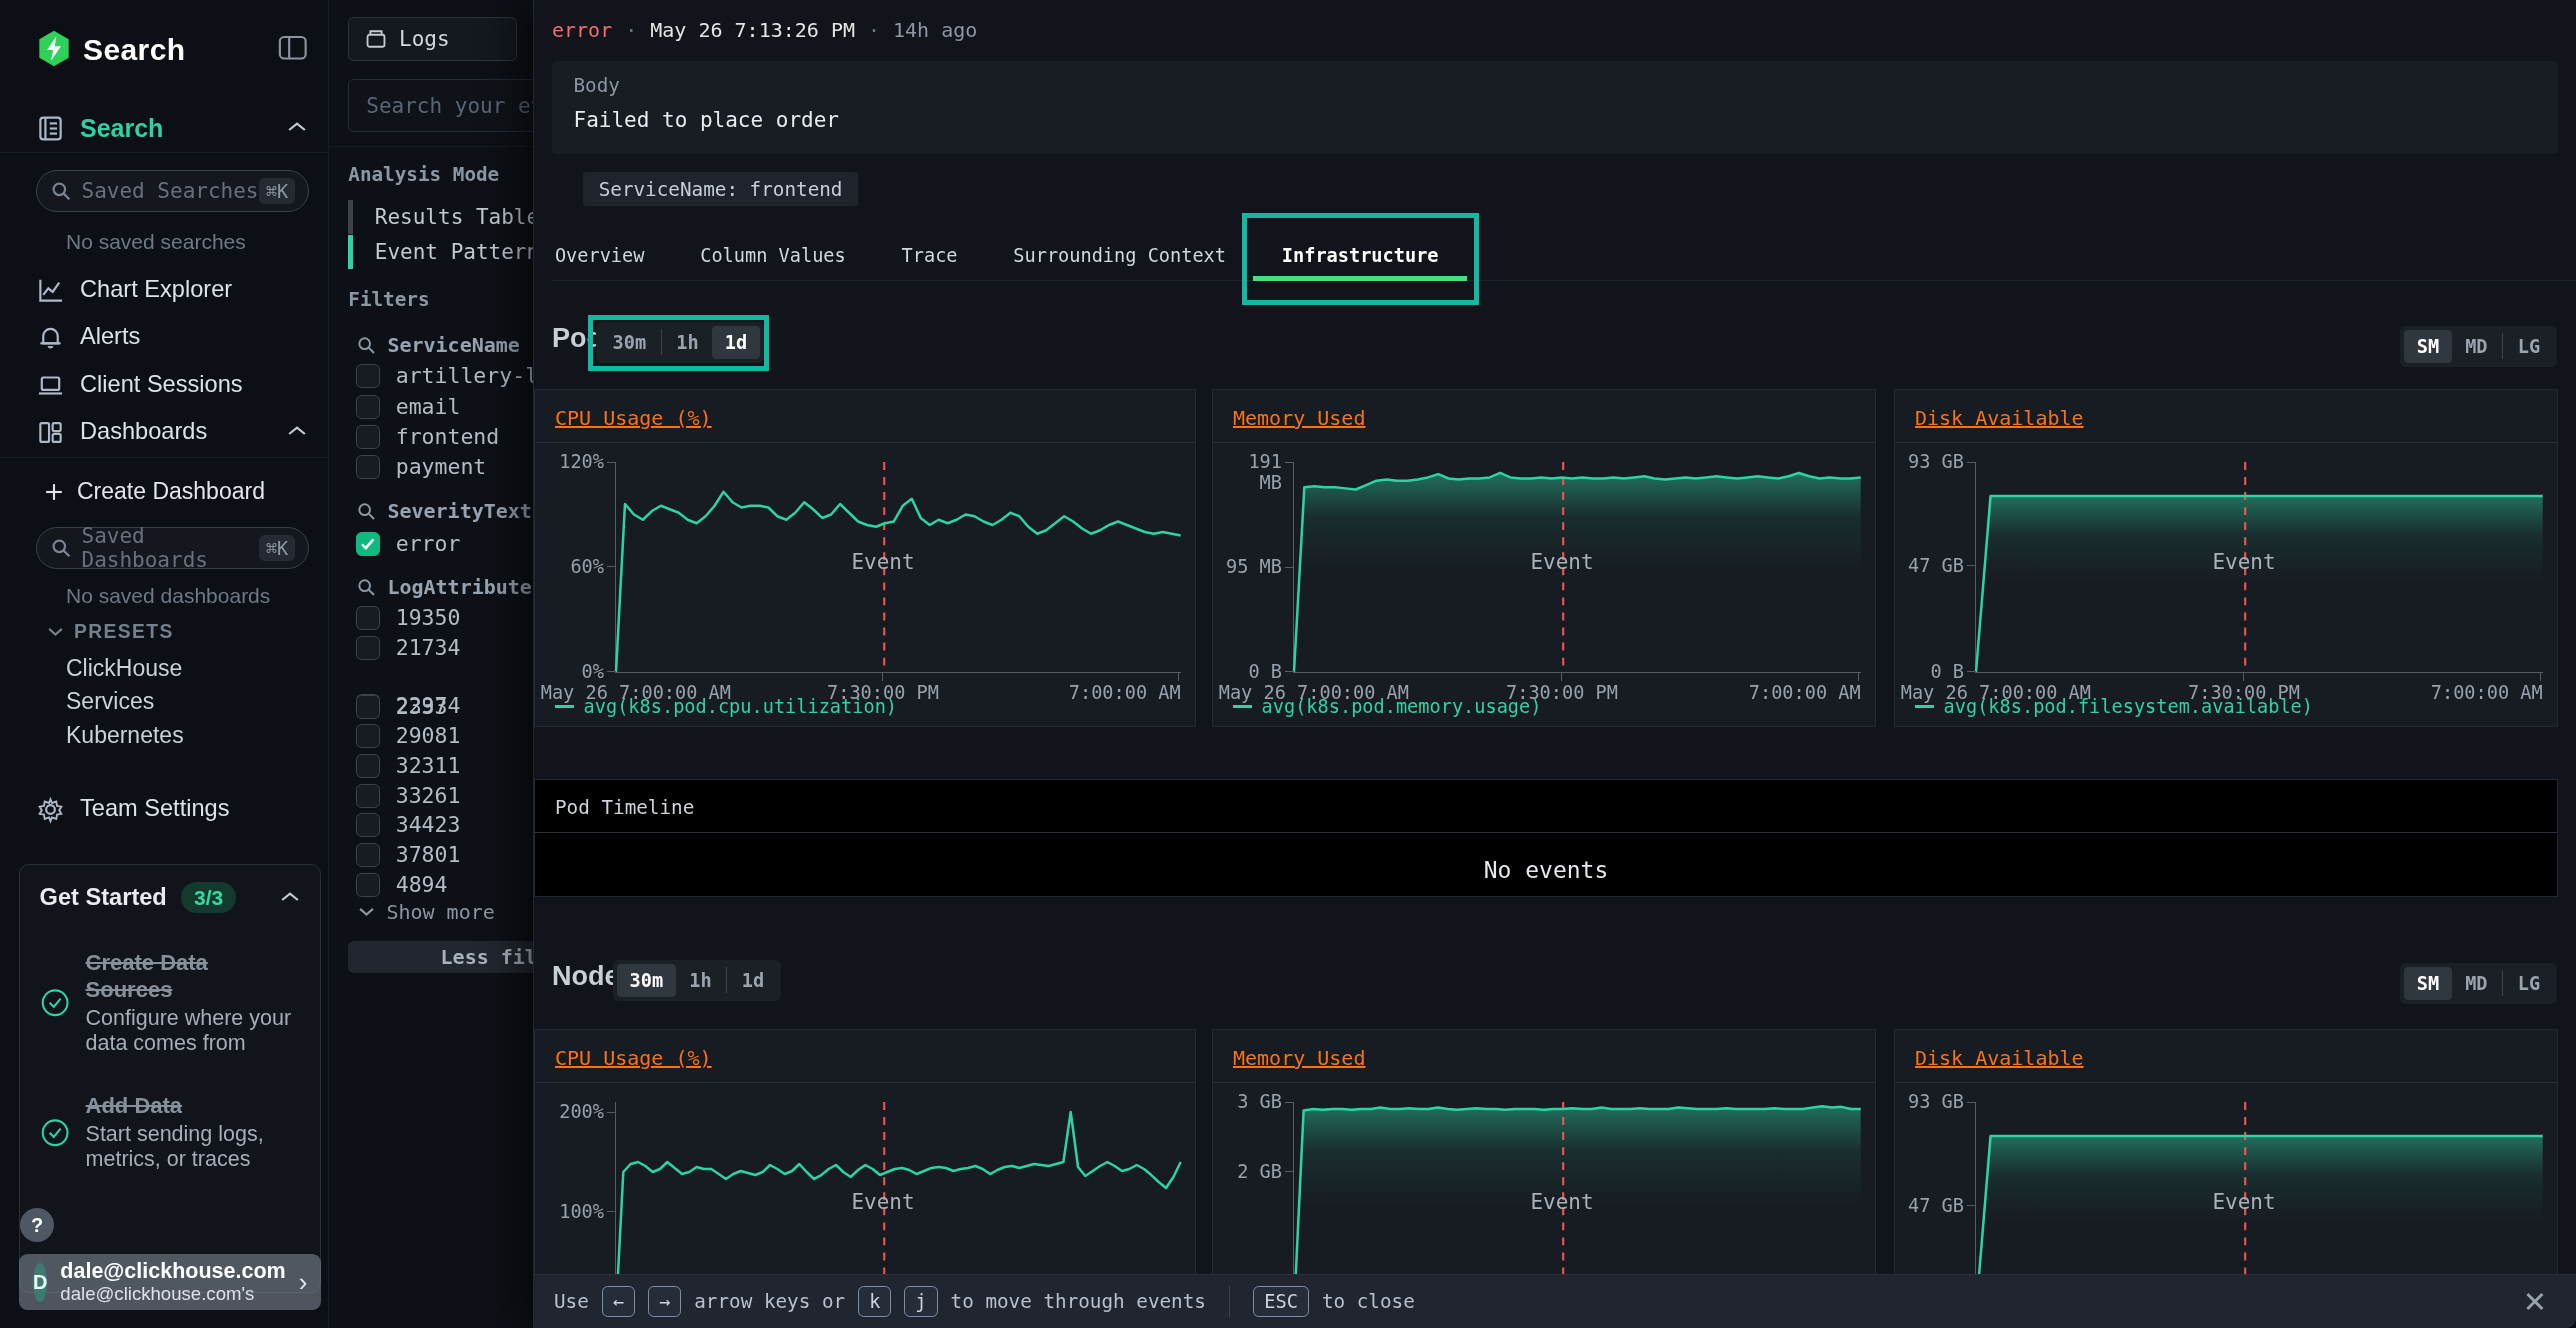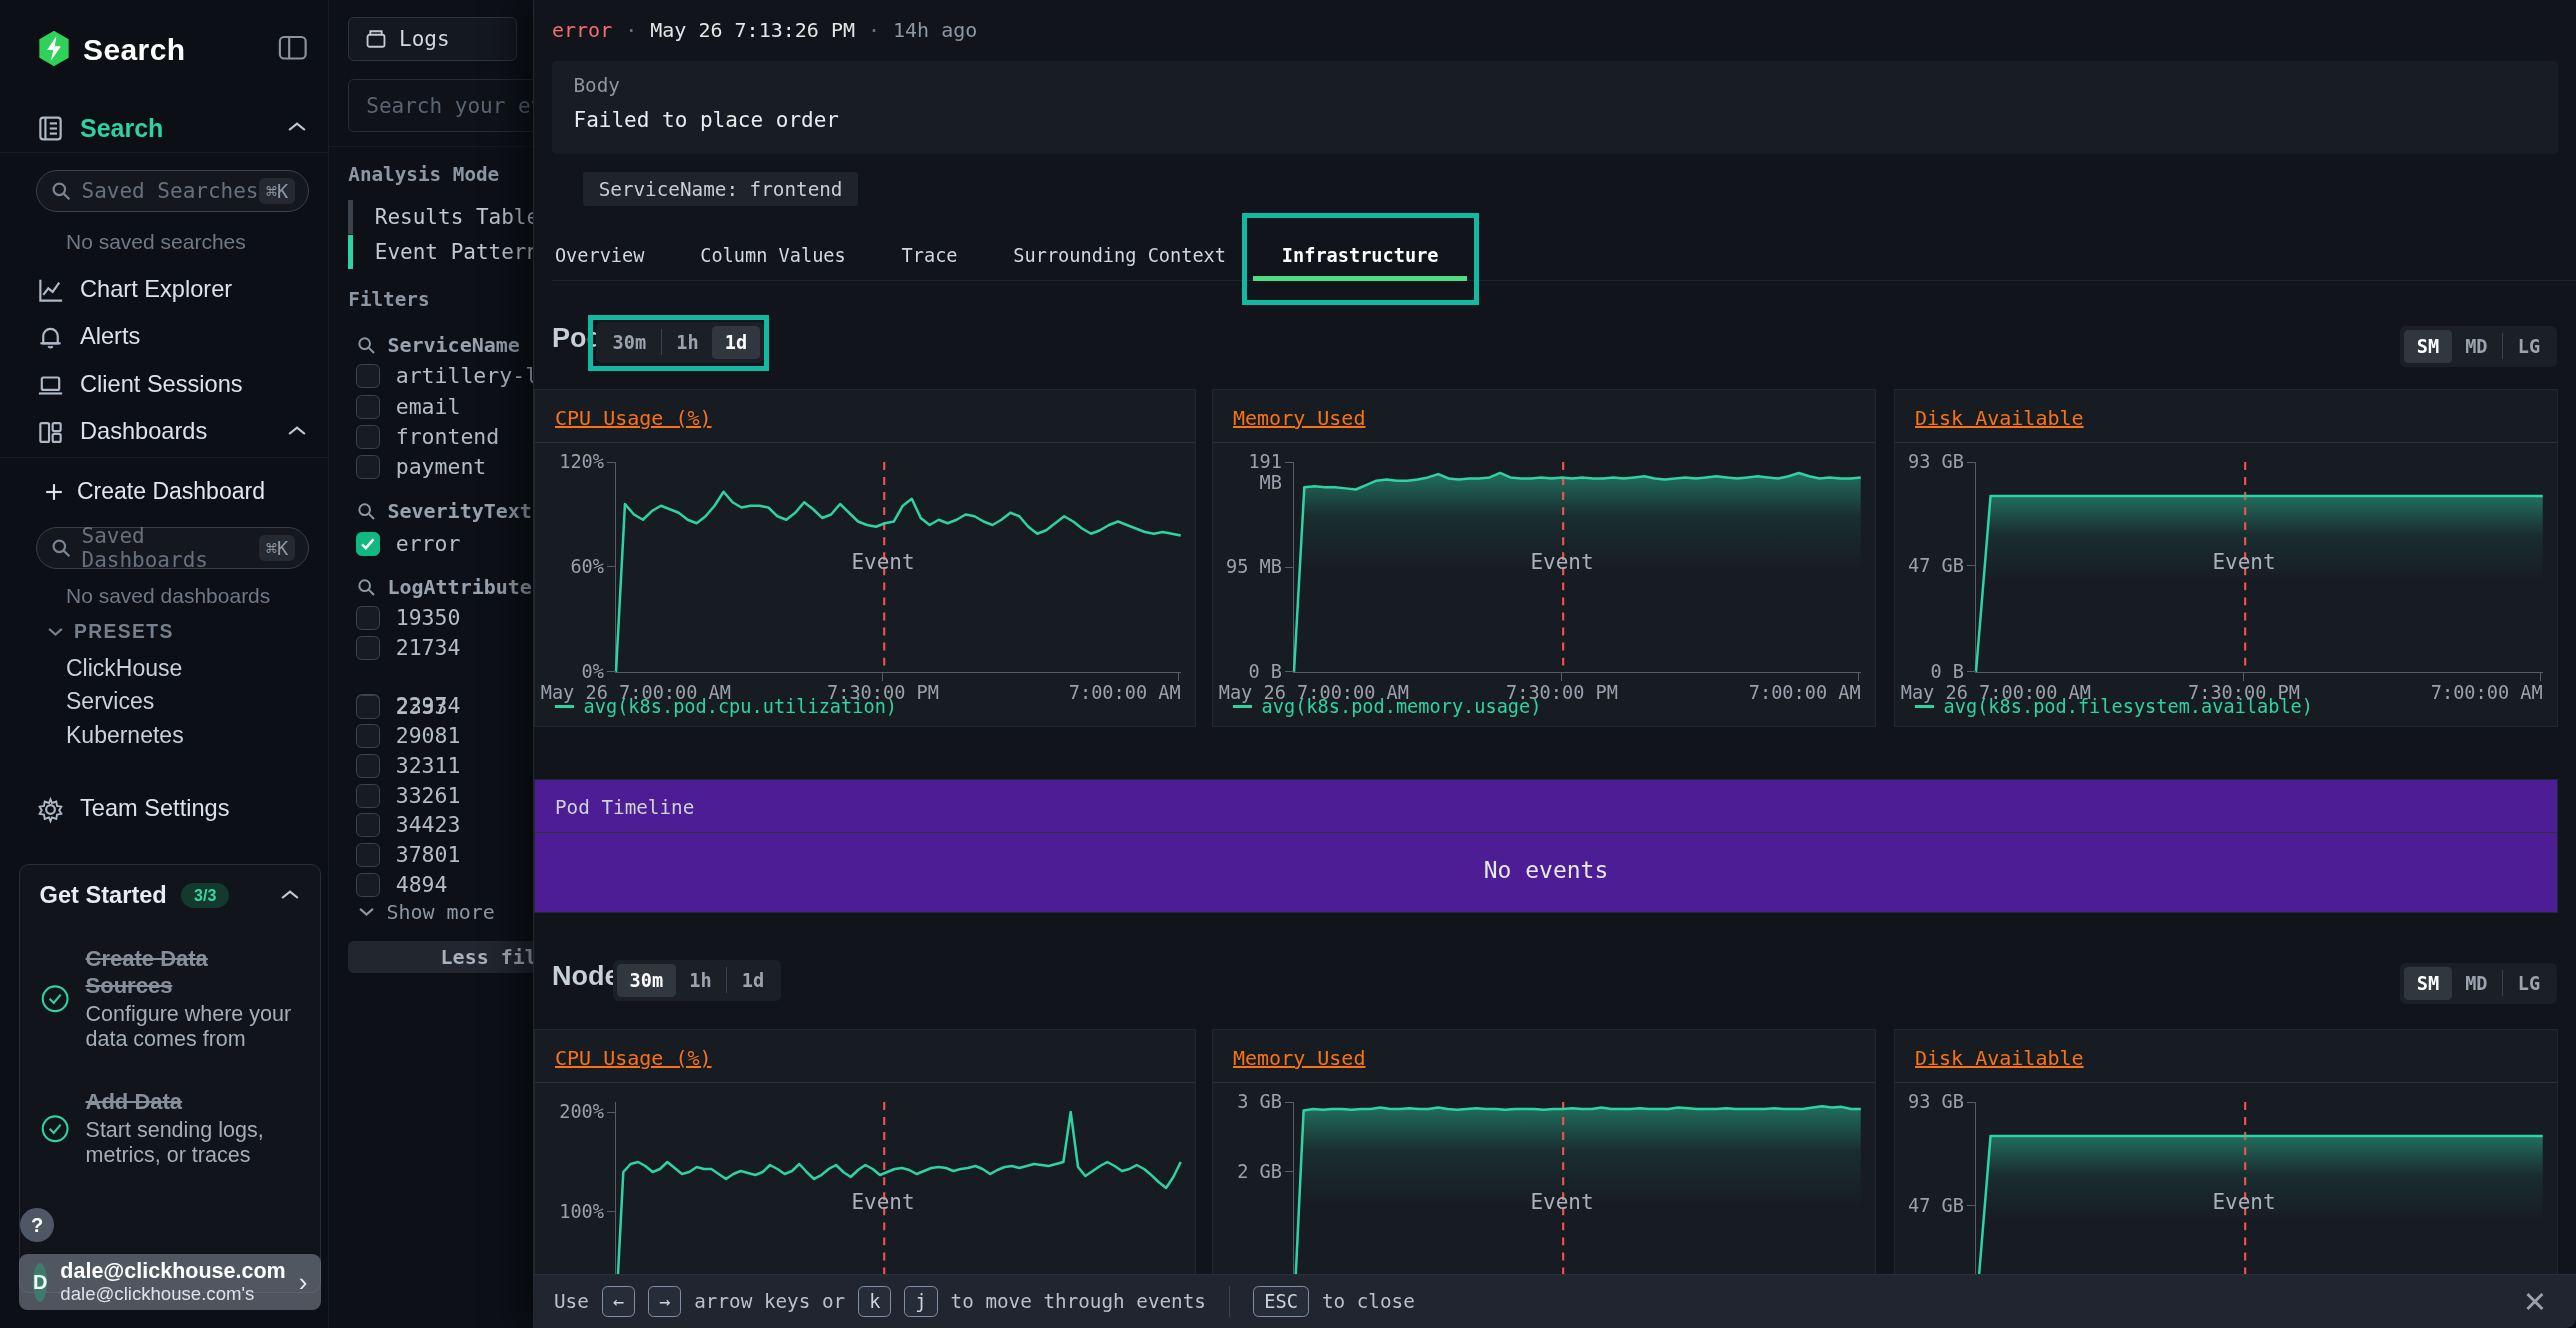--- a/index.html
+++ b/index.html
@@ -24,21 +24,21 @@
   .pill .ph{font-family:"DejaVu Sans Mono",monospace;font-size:21px;color:#68707d;margin-left:10px;flex:1;}
   .kbd-badge{font-size:18.6px;color:#8d96a2;background:#252a32;border-radius:5.7px;padding:2.9px 7.2px;}
   .muted-note{position:absolute;left:66px;font-size:21px;color:#6f7985;}
   .presets-row{position:absolute;left:47px;font-size:19.3px;font-weight:700;letter-spacing:1.4px;color:#767f8c;display:flex;align-items:center;gap:10px;}
   .preset-item{position:absolute;left:66px;font-size:23px;color:#ccd2da;}
   .create-row{position:absolute;left:44px;display:flex;align-items:center;gap:13px;font-size:23px;color:#e3e7ec;}
 
   .getstarted{position:absolute;left:18.6px;right:7.2px;top:864px;height:429px;border:1.4px solid #2a2f37;border-radius:10px;background:#11141a;padding:17px 20px;}
   .gs-head{display:flex;align-items:center;gap:14.3px;}
   .gs-title{font-size:23.6px;font-weight:700;color:#e8ebf0;}
-  .gs-badge{background:#14392e;color:#35d9a0;font-weight:700;font-size:16px;padding:3.6px 13px;border-radius:715px;}
+  .gs-badge{background:#14392e;color:#35d9a0;font-weight:700;font-size:21px;padding:3.6px 13px;border-radius:715px;}
   .gs-chev{margin-left:auto;}
   .gs-item{display:flex;align-items:center;gap:15.7px;margin-top:37px;}
   .gs-texts{width:223px;}
   .gs-item-title{font-size:22px;font-weight:700;color:#878f9a;text-decoration:line-through;line-height:26.5px;}
   .gs-item-desc{font-size:21.5px;color:#a4adb8;line-height:25px;margin-top:2.9px;}
   .help-circle{position:absolute;left:20px;top:1208px;width:34px;height:34px;border-radius:50%;background:rgba(90,99,115,.85);color:#fff;font-size:20px;font-weight:700;display:flex;align-items:center;justify-content:center;}
   .user-bar{position:absolute;left:18.6px;right:7.2px;top:1254px;height:56px;border-radius:8.6px;background:rgba(134,142,157,.55);display:flex;align-items:center;padding:0 14.3px;gap:13px;}
   .avatar{width:39px;height:39px;border-radius:50%;background:#3e7a6d;color:#e8fff6;font-size:20px;font-weight:700;display:flex;align-items:center;justify-content:center;}
   .user-email{font-size:21.5px;font-weight:700;color:#fff;line-height:24px;}
   .user-org{font-size:18.6px;color:#dde1e8;line-height:21.5px;}
@@ -89,21 +89,21 @@
   .plot svg{position:absolute;left:0;top:0;width:100%;height:100%;overflow:visible;}
   .ylab{position:absolute;left:0;width:69px;text-align:right;font-size:18.6px;color:#99a1ac;line-height:21.5px;white-space:pre-line;}
   .ytick{position:absolute;width:8.6px;height:1.4px;background:#565d66;}
   .xtick{position:absolute;width:1.4px;height:8.6px;background:#565d66;}
   .xlab{position:absolute;font-size:18.6px;color:#99a1ac;white-space:nowrap;}
   .event-label{position:absolute;font-size:21px;color:#aab1bb;transform:translateX(-50%);}
   .chart-legend{position:absolute;left:20px;bottom:8.6px;display:flex;align-items:center;gap:10px;}
   .legend-dash{width:18.6px;height:2.9px;background:#2dd4a2;}
   .legend-name{font-size:18.6px;color:#2dd4a2;}
 
-  .timeline-panel{position:absolute;left:0;width:2024px;top:779px;height:134px;background:#4c1d95;border:1.4px solid #23272f;}
+  .timeline-panel{position:absolute;left:0;width:2024px;top:779px;height:118px;background:#000000;border:1.4px solid #23272f;}
   .tl-title{position:absolute;left:20px;top:15.7px;font-size:19.3px;color:#cfd4da;}
   .tl-divider{position:absolute;left:0;right:0;top:52px;height:1.4px;background:#2b3039;}
   .tl-empty{position:absolute;left:0;right:0;top:77px;text-align:center;font-size:23px;color:#e6e9ed;}
 
   .drawer-footer{position:absolute;left:0;right:0;bottom:0;height:54px;background:#20252f;border-top:0.7px solid #2a303c;display:flex;align-items:center;padding:0 20px;gap:13px;z-index:60;}
   .df-text{font-size:19.3px;color:#b9c1cc;}
   .keycap{background:#262c38;border:1.4px solid #7f8fa9;border-radius:5.7px;padding:3.6px 10px;font-size:18.6px;color:#ccd4e0;}
   .df-sep{width:1.4px;height:31.5px;background:#3a4250;margin:0 10px;}
   .close-x{position:absolute;right:24px;top:10px;width:34px;height:34px;display:flex;align-items:center;justify-content:center;color:#9aa1ab;font-size:29px;font-family:"Liberation Sans",sans-serif;}
 

